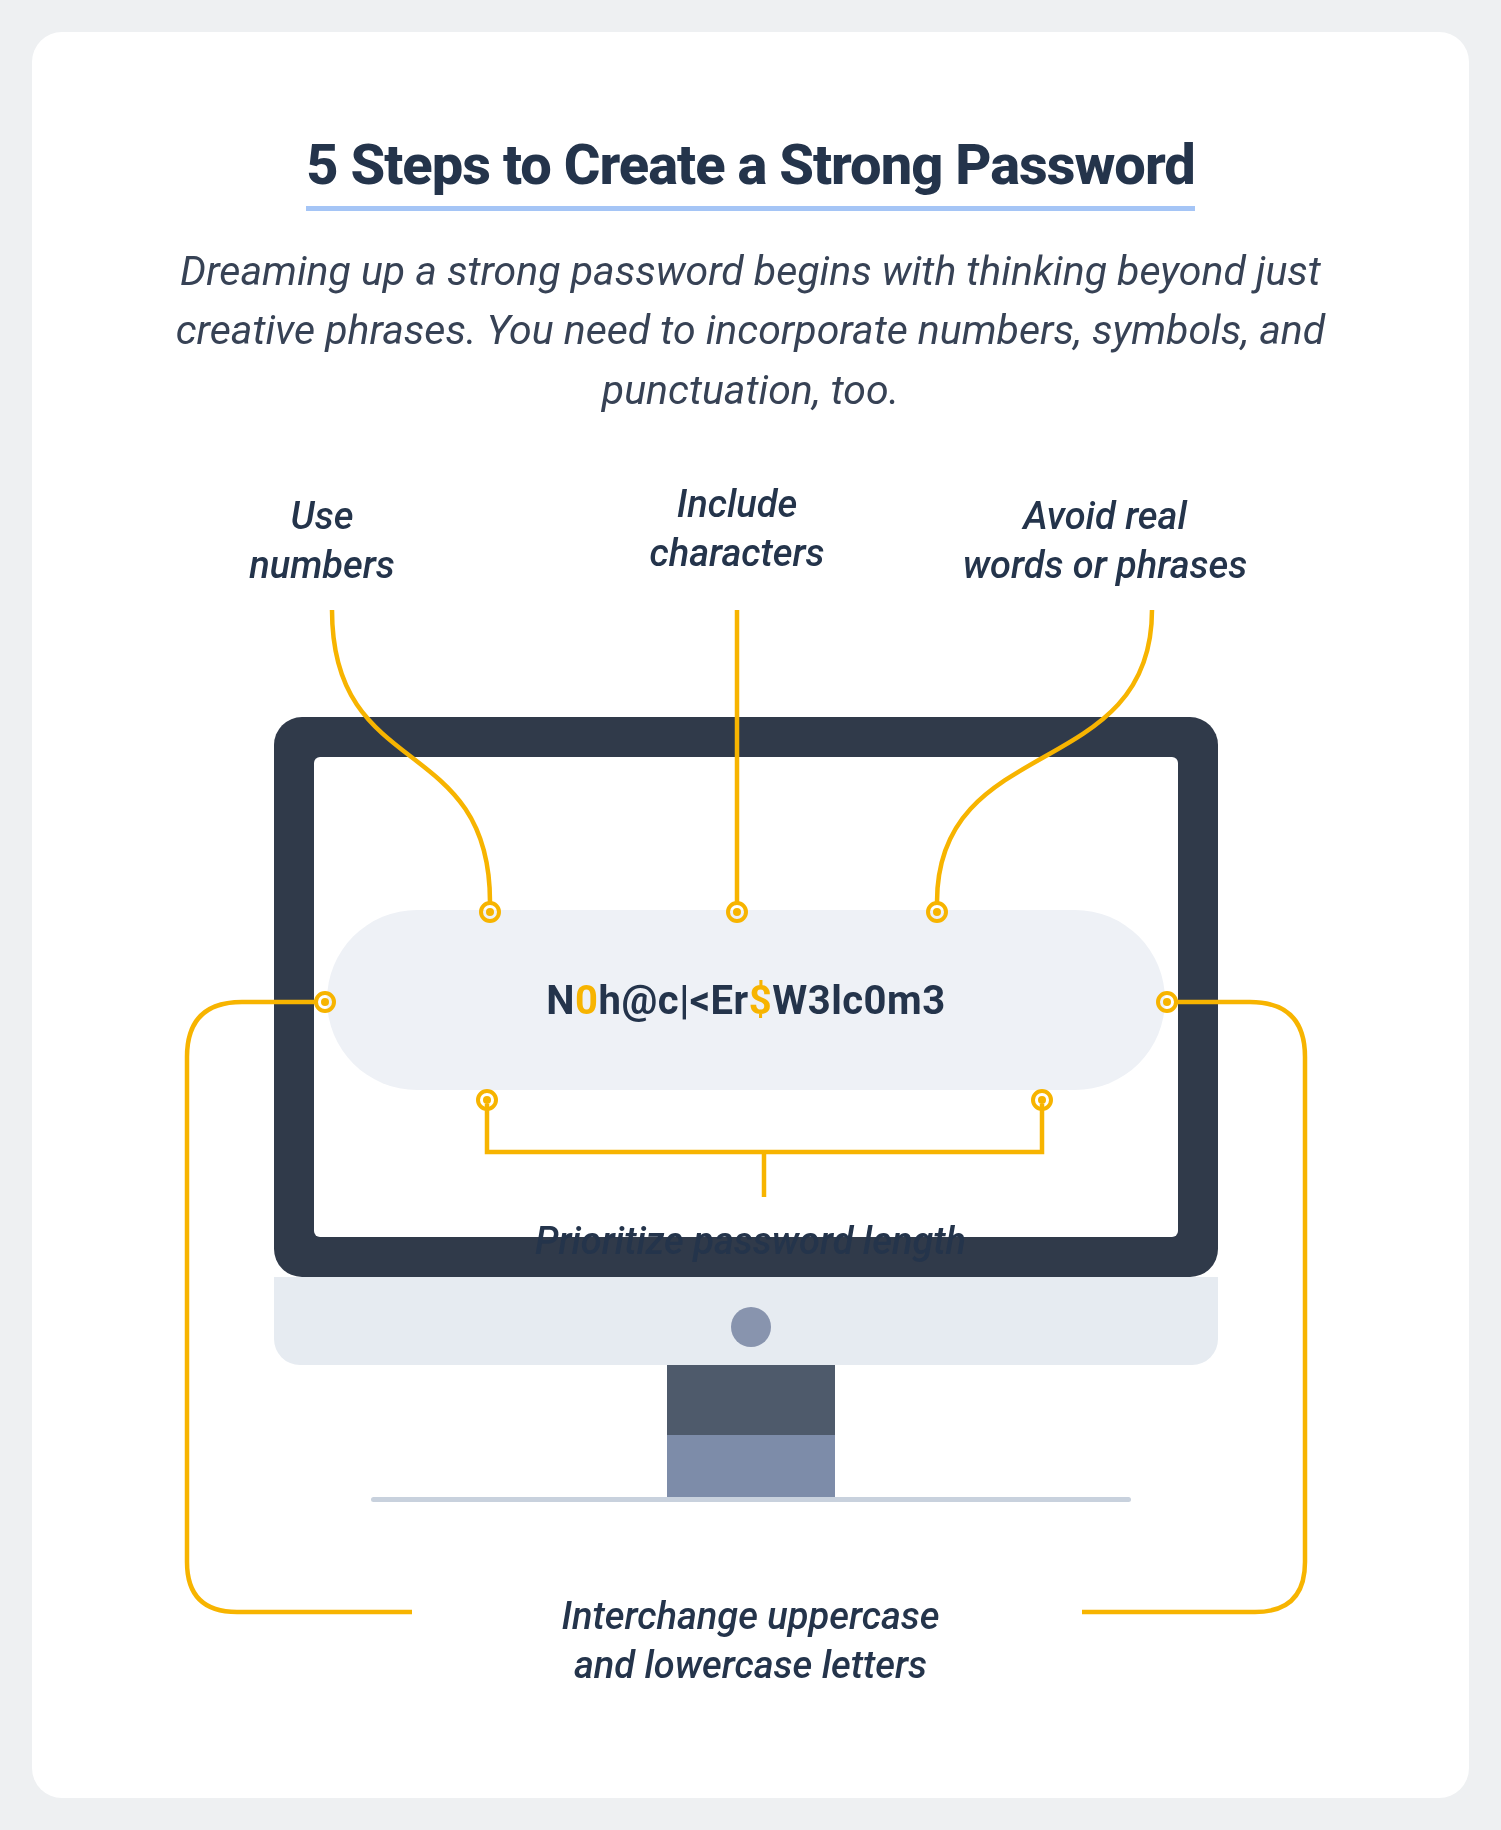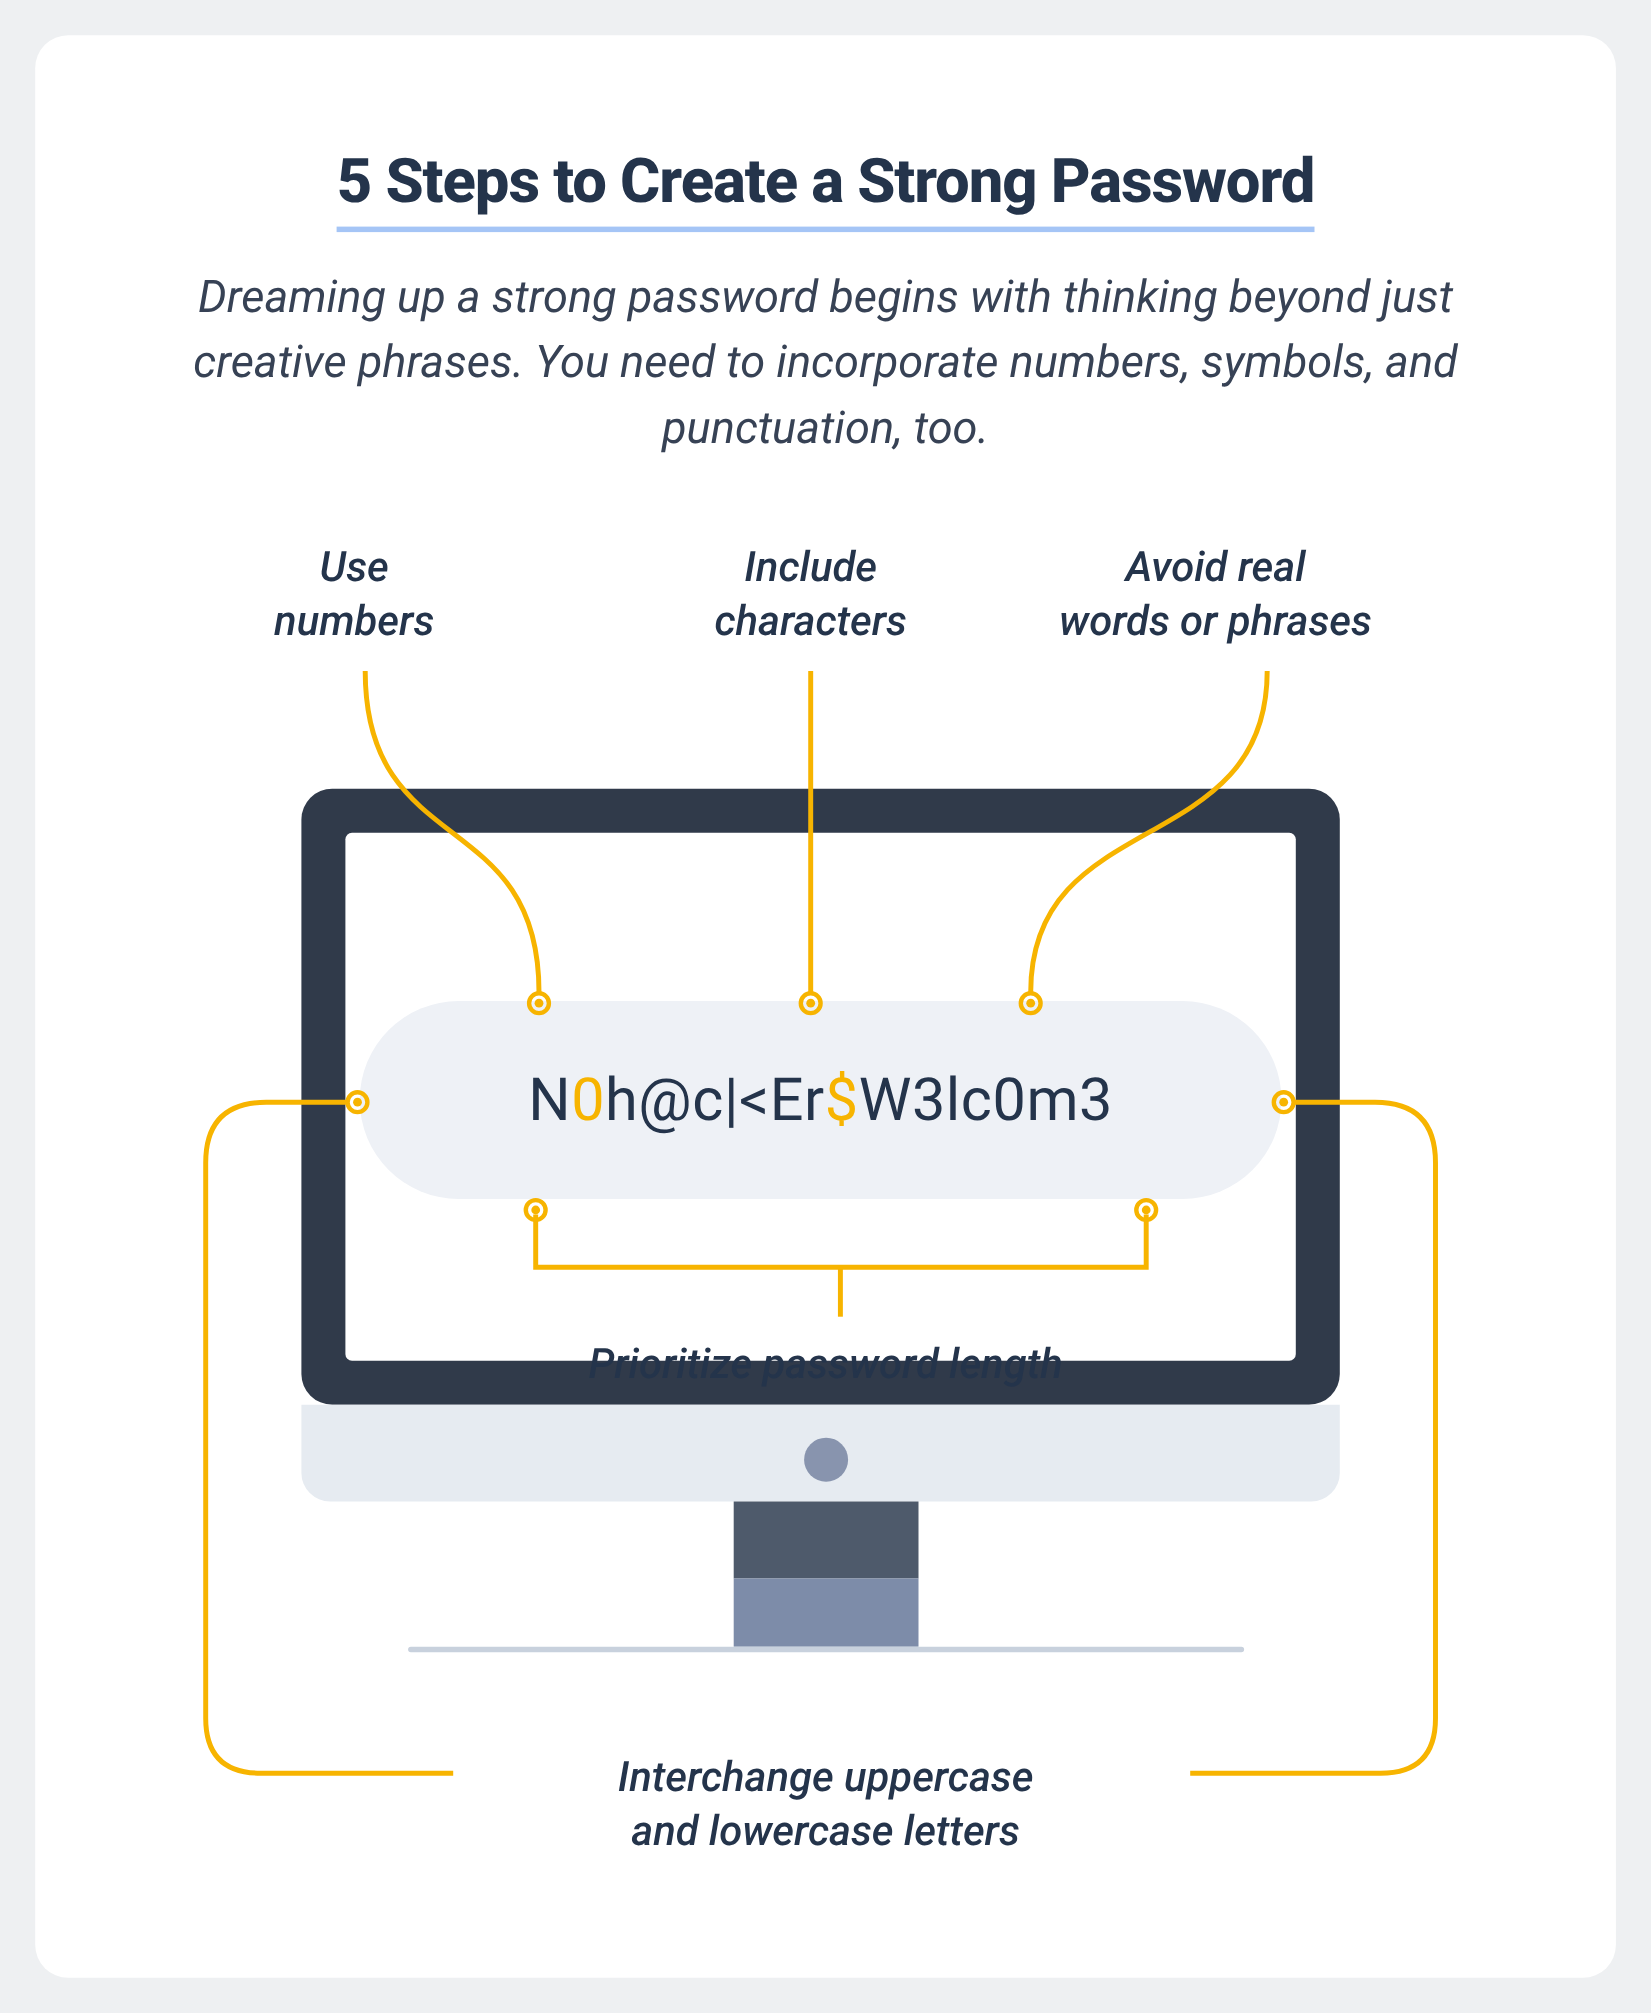--- a/index.html
+++ b/index.html
@@ -22,37 +22,37 @@
   html,body{margin:0;padding:0;background:var(--page-bg);font-family:var(--body-font);}
   .page{box-sizing:border-box;width:1501px;height:1830px;padding:32px;}
   .card{box-sizing:border-box;width:100%;height:100%;background:var(--card-bg);border-radius:30px;position:relative;}
 
   .heading-wrap{position:absolute;left:0;right:0;top:100px;text-align:center;}
   .heading{display:inline-block;font-size:56px;font-weight:800;color:var(--heading);border-bottom:5px solid var(--underline);padding-bottom:8px;letter-spacing:-1px;}
   .subtitle{position:absolute;left:130px;right:130px;top:210px;text-align:center;font-size:41px;line-height:1.45;color:var(--body);font-style:italic;}
 
   .callout{position:absolute;text-align:center;color:var(--heading);font-size:38px;line-height:1.3;font-weight:500;font-style:italic;}
   #co-numbers{left:160px;top:460px;width:260px;}
-  #co-chars{left:545px;top:460px;width:320px;}
+  #co-chars{left:545px;top:448px;width:320px;}
   #co-avoid{left:908px;top:460px;width:330px;}
   #co-length{left:0;right:0;top:1185px;}
   #co-case{left:0;right:0;top:1560px;}
 
   
   .monitor-area{position:absolute;left:0;right:0;top:685px;height:850px;}
   .bezel{position:absolute;left:242px;top:0;width:944px;height:560px;background:var(--bezel);border-radius:28px;}
   .screen{position:absolute;left:40px;top:40px;right:40px;bottom:40px;background:var(--screen);border-radius:6px;}
   .chin{position:absolute;left:242px;top:560px;width:944px;height:88px;background:var(--chin);border-bottom-left-radius:26px;border-bottom-right-radius:26px;}
   .webcam{position:absolute;left:50%;top:590px;width:40px;height:40px;margin-left:-20px;background:var(--webcam);border-radius:50%;}
   .neck1{position:absolute;left:50%;top:648px;width:168px;height:70px;margin-left:-84px;background:var(--neck);}
   .neck2{position:absolute;left:50%;top:718px;width:168px;height:62px;margin-left:-84px;background:var(--neck2);}
   .base{position:absolute;left:50%;top:780px;width:760px;height:5px;margin-left:-380px;background:var(--base-line);border-radius:3px;}
 
   .bubble{position:absolute;left:295px;top:878px;width:838px;height:180px;background:var(--bubble);border-radius:90px;display:flex;align-items:center;justify-content:center;}
-  .pw{font-size:54px;font-weight:400;color:var(--heading);letter-spacing:0.5px;white-space:nowrap;}
+  .pw{font-size:40px;font-weight:700;color:var(--heading);letter-spacing:0.5px;white-space:nowrap;}
   .pw .hl{color:var(--accent);}
 
   svg.connectors{position:absolute;left:0;top:0;width:1431px;height:1760px;pointer-events:none;}
   .wire{fill:none;stroke:var(--accent);stroke-width:4.5;}
   .dot{fill:var(--accent);}
   .dot-ring{fill:none;stroke:var(--accent);stroke-width:4;}
 </style>
 </head>
 <body>
 

